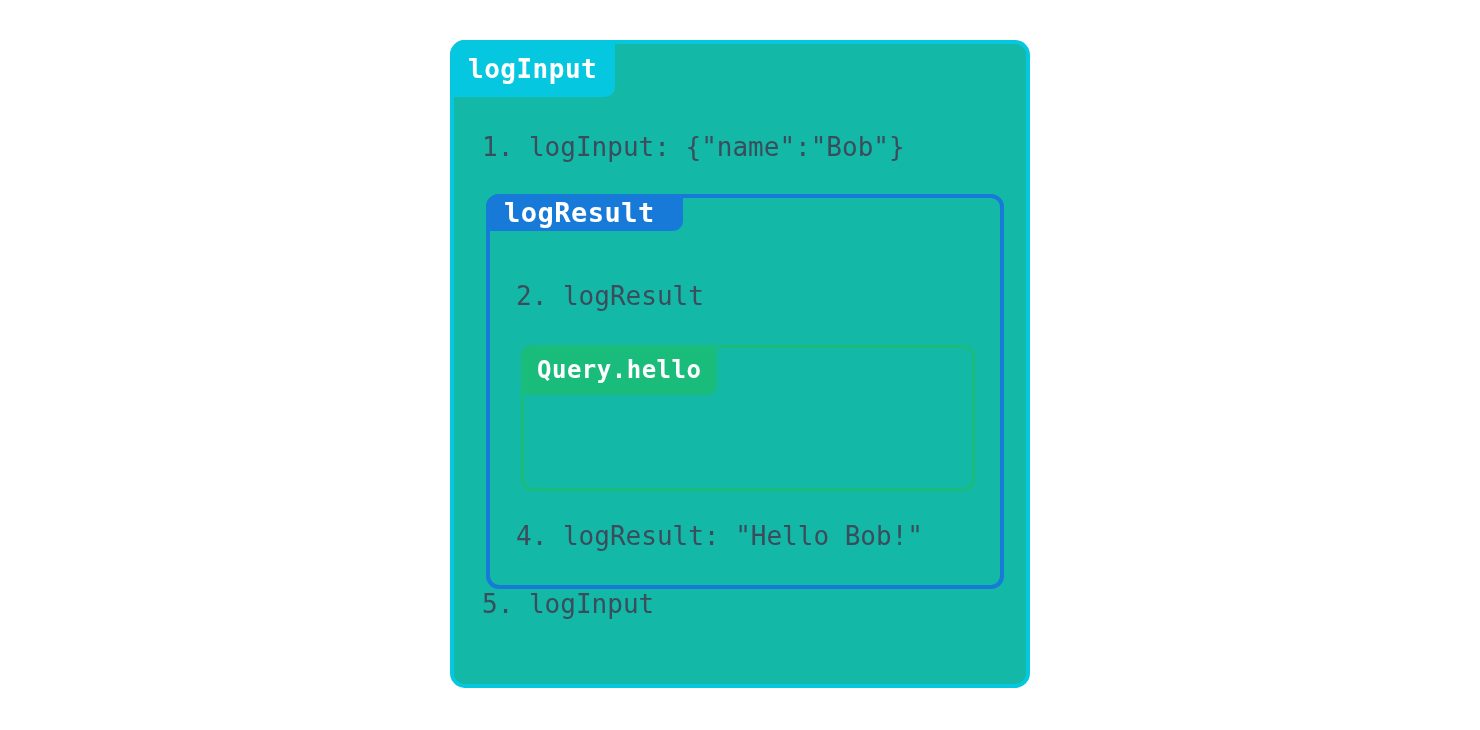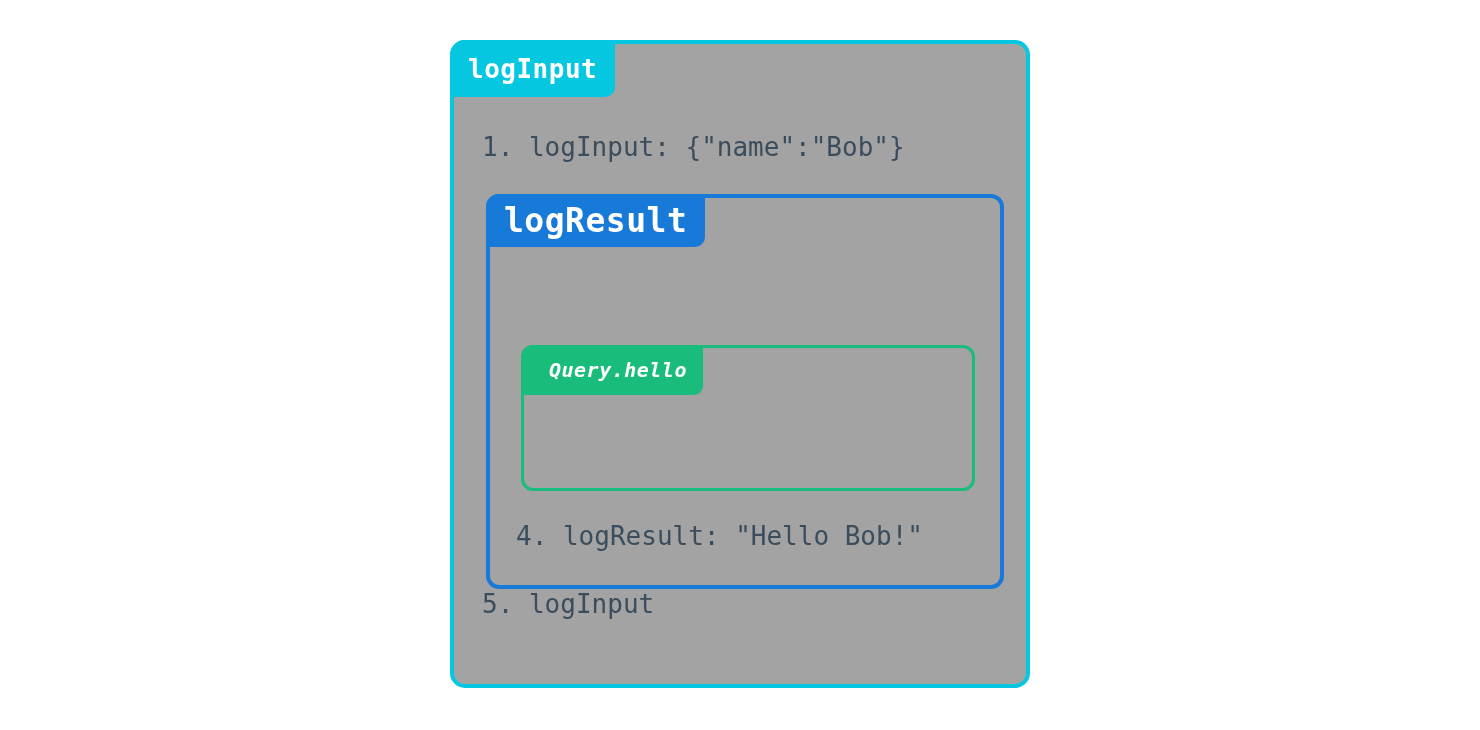--- a/index.html
+++ b/index.html
@@ -18,21 +18,21 @@
     position: relative;
     width: 1480px;
     height: 730px;
     background: #ffffff;
   }
 
   
   .box {
     position: absolute;
     box-sizing: border-box;
-    background: #a3a3a3;
+    background: #14b8a6;
     border-style: solid;
   }
 
   .box-outer {
     left: 450px;
     top: 40px;
     width: 580px;
     height: 648px;
     border-width: 4px;
     border-color: #06c7e0;
@@ -80,40 +80,39 @@
     background: #06c7e0;
     font-size: 26px;
     letter-spacing: 0.5px;
     border-top-left-radius: 15px;
     border-bottom-right-radius: 10px;
   }
 
   .badge-mid {
     left: -4px;
     top: -4px;
-    height: 53px;
-    padding: 0 18px 0 18px;
+    height: 37px;
+    padding: 0 28px 0 18px;
     background: #1779d8;
-    font-size: 33px;
+    font-size: 27px;
     letter-spacing: 0.5px;
     border-top-left-radius: 13px;
     border-bottom-right-radius: 10px;
   }
 
   .badge-inner {
     left: -3px;
     top: -3px;
     height: 50px;
-    padding: 0 16px 0 28px;
+    padding: 0 16px 0 16px;
     background: #1abc7b;
-    font-size: 20px;
+    font-size: 24px;
     letter-spacing: 0.5px;
     border-top-left-radius: 12px;
     border-bottom-right-radius: 9px;
-    font-style: italic;
   }
 
   
   .log-line {
     position: absolute;
     color: #3b4d5c;
     font-family: "DejaVu Sans Mono", "Liberation Mono", monospace;
     font-size: 26px;
     line-height: 30px;
     white-space: pre;
@@ -134,20 +133,21 @@
   <div class="box box-outer">
 
     <div class="badge badge-outer">logInput</div>
 
     <div class="log-line line-1">1. logInput: {"name":"Bob"}</div>
 
     <div class="box box-mid">
 
       <div class="badge badge-mid">logResult</div>
 
+      <div class="log-line line-2">2. logResult</div>
 
       <div class="box box-inner">
 
         <div class="badge badge-inner">Query.hello</div>
 
 
       </div>
 
       <div class="log-line line-4">4. logResult: "Hello Bob!"</div>
 

